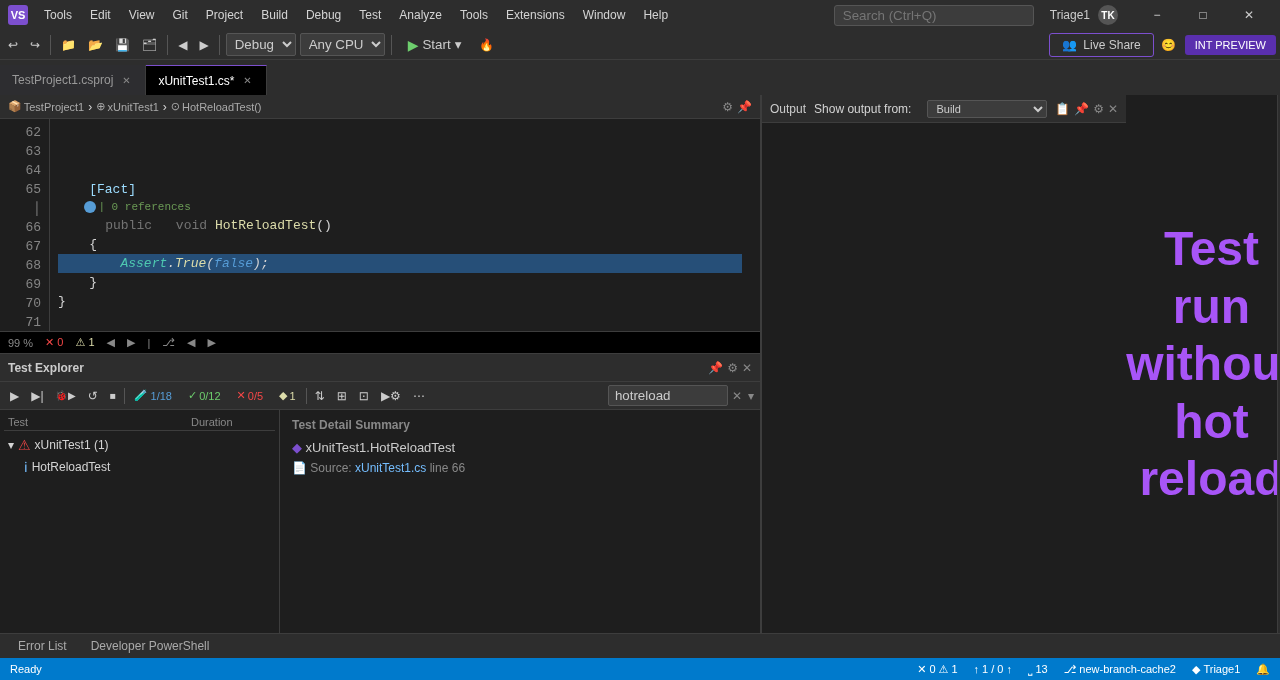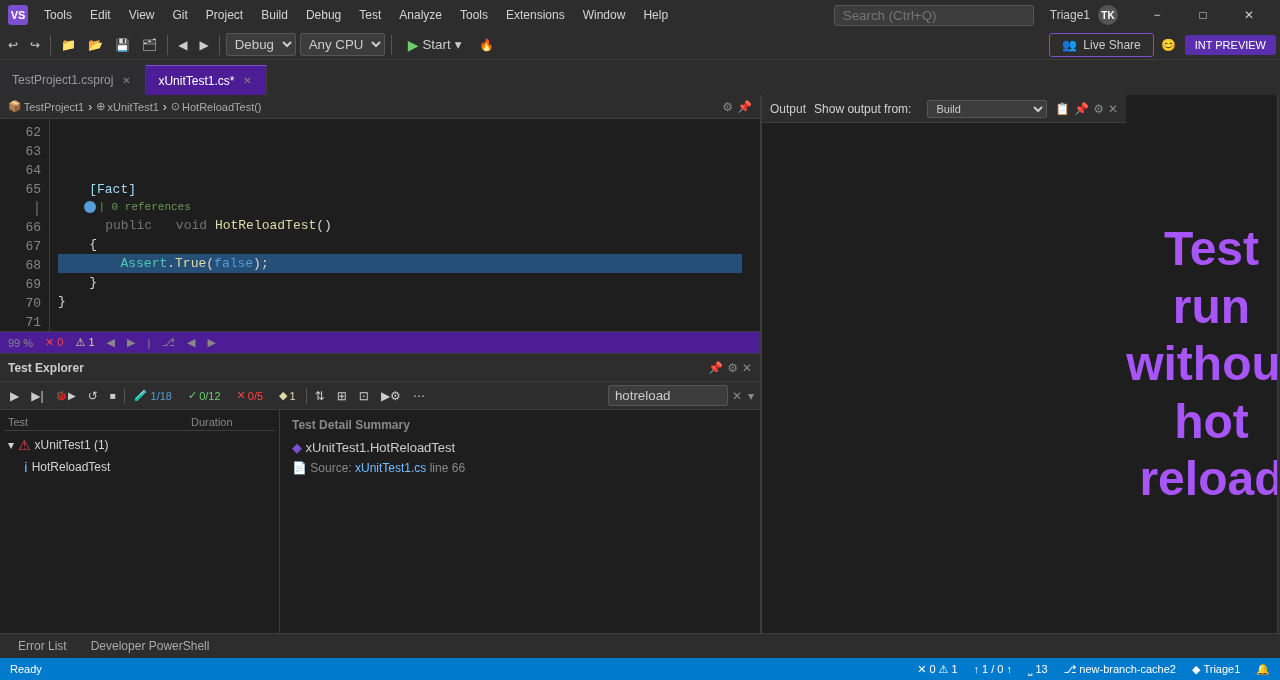--- a/index.html
+++ b/index.html
@@ -126,21 +126,21 @@
       height: 30px;
       padding: 0 12px;
       display: flex; align-items: center; gap: 6px;
       background: #2d2d30;
       border-right: 1px solid #3d3d3d;
       cursor: pointer;
       color: #999;
       font-size: 12px;
     }
     .tab.active {
-      background: #4c1d95;
+      background: #000000;
       color: #fff;
       border-top: 1px solid #7c4fce;
     }
     .tab .close-x {
       font-size: 10px; color: #888;
       width: 14px; height: 14px;
       display: flex; align-items: center; justify-content: center;
       border-radius: 2px;
     }
 
@@ -209,20 +209,21 @@
       padding: 4px 8px;
       line-height: 19px;
       overflow: hidden;
     }
     .code-line {
       white-space: pre;
       height: 19px;
     }
     .code-line.highlighted {
       background: #264f78;
+      font-style: italic;
     }
     .kw { color: #737373; margin-left: 16px; }
     .method { color: #dcdcaa; }
     .type { color: #4ec9b0; }
     .val { color: #569cd6; }
     .attr { color: #9cdcfe; }
 
     
     #editor-scrollbar {
       width: 10px;
@@ -617,21 +618,21 @@
           <div class="code-line">    <span class="kw">public</span> <span class="kw">void</span> <span class="method">HotReloadTest</span>()</div>
           <div class="code-line">    {</div>
           <div class="code-line highlighted">        <span class="type">Assert</span>.<span class="method">True</span>(<span class="val">false</span>);</div>
           <div class="code-line">    }</div>
           <div class="code-line">}</div>
           <div class="code-line">&nbsp;</div>
         </div>
         <div id="editor-scrollbar"></div>
       </div>
 
-      <div id="editor-status" style="background:#4c1d95; color:#888; border-top:1px solid #3d3d3d;">
+      <div id="editor-status" style="background:#000000; color:#888; border-top:1px solid #3d3d3d;">
         <span>99 %</span>
         <span style="color:#f44747;">✕ 0</span>
         <span style="color:#dcdcaa;">⚠ 1</span>
         <span>◀</span>
         <span>▶</span>
         <span>|</span>
         <span>⎇</span>
         <span>◀</span>
         <span>▶</span>
         <div class="status-right">

